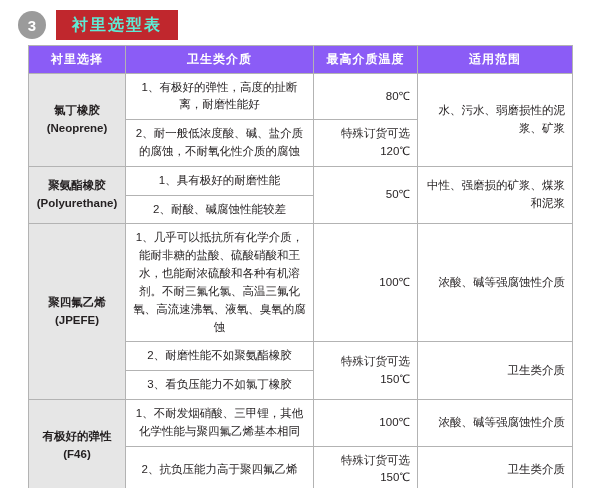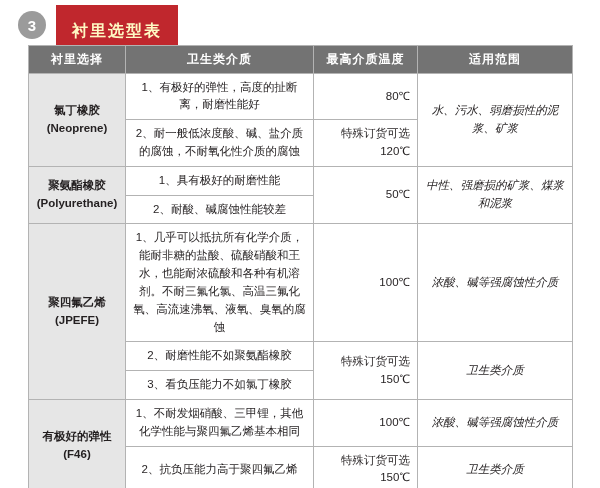--- a/index.html
+++ b/index.html
@@ -38,25 +38,25 @@
     display: flex;
     align-items: center;
     justify-content: center;
     font-size: 15px;
     font-weight: bold;
     flex: 0 0 auto;
   }
   .title-bar {
     margin-left: 10px;
     background: #c0272d;
-    color: #fef9c3;
+    color: #5eead4;
     font-size: 16px;
     font-weight: bold;
     letter-spacing: 2px;
-    padding: 17px 16px 6px 16px;
+    padding: 6px 16px 6px 16px;
     display: inline-block;
     line-height: 1.1;
   }
 
   
   .table-wrap {
     padding: 5px 28px 0 28px;
   }
   table.spec {
     border-collapse: collapse;
@@ -66,21 +66,21 @@
   table.spec th,
   table.spec td {
     border: 1px solid #b3b3b3;
     font-size: 11.5px;
     line-height: 1.55;
     vertical-align: middle;
     padding: 5px 7px;
     box-sizing: border-box;
   }
   table.spec thead th {
-    background: #737373;
+    background: #8b5cf6;
     color: #ffffff;
     font-weight: bold;
     text-align: center;
     height: 26px;
     padding: 4px 6px;
     font-size: 12px;
     letter-spacing: 1px;
   }
   td.lining {
     background: #e6e6e6;
@@ -92,23 +92,22 @@
     margin-top: 8px;
   }
   td.perf {
     text-align: center;
     padding: 7px 8px;
   }
   td.temp {
     text-align: right;
   }
   td.scope {
-    text-align: center;
+    text-align: right;
     padding: 6px 8px;
-    font-style: italic;
   }
   .col-1 { width: 97px; }
   .col-2 { width: 188px; }
   .col-3 { width: 104px; }
   .col-4 { width: 155px; }
 </style>
 </head>
 <body>
 
 <div class="page">

